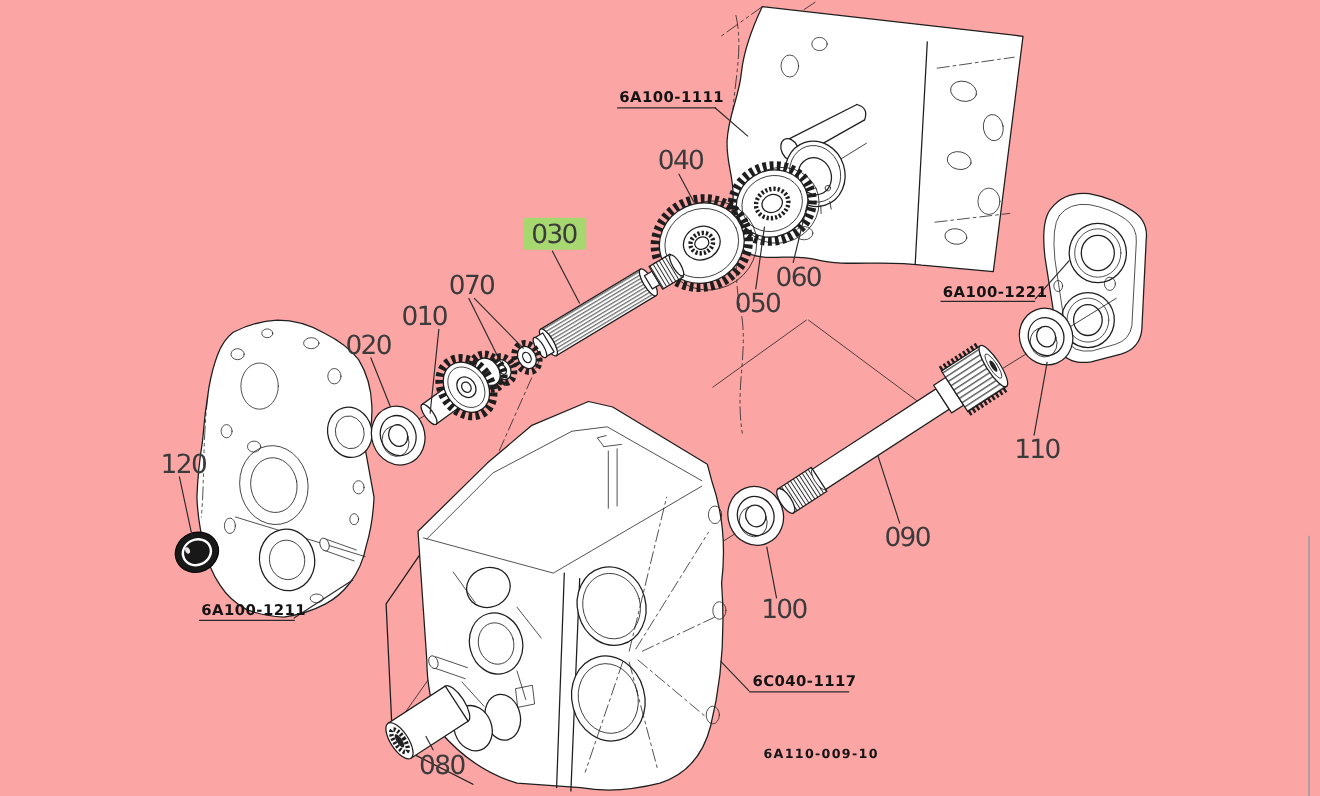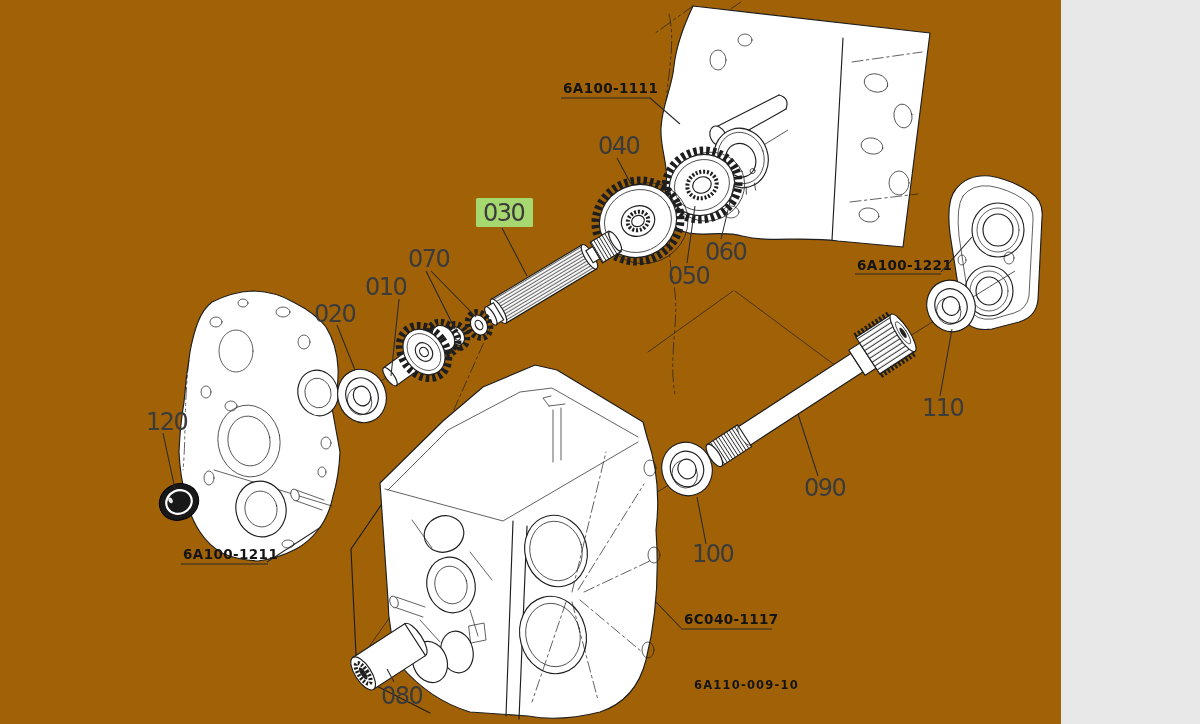--- a/index.html
+++ b/index.html
@@ -1,16 +1,16 @@
 <!DOCTYPE html>
 <html><head>
 <meta charset="utf-8">
 <style>
   html,body{margin:0;padding:0;background:#e8e8e8;}
-  .page{position:relative;width:1061px;height:724px;background:#a16207;overflow:hidden;
+  .page{position:relative;width:1200px;height:724px;background:#fca5a5;overflow:hidden;
         font-family:"DejaVu Sans",sans-serif;}
   svg{display:block}
   
   .s    {fill:none;stroke:#1e1e1e;stroke-width:1.15;stroke-linecap:round;stroke-linejoin:round;}
   .sw   {fill:#ffffff;stroke:#1e1e1e;stroke-width:1.15;stroke-linejoin:round;}
   .sthin{fill:none;stroke:#1e1e1e;stroke-width:0.7;stroke-linecap:round;}
   .swt  {fill:#ffffff;stroke:#1e1e1e;stroke-width:0.7;}
   .phantom{stroke-dasharray:12 3.5 2.5 3.5 2.5 3.5;}
   .dashdot{stroke-dasharray:11 3.5 2.5 3.5;}
   .teeth   {fill:none;stroke:#1e1e1e;stroke-width:8;stroke-dasharray:3.4 3;}

